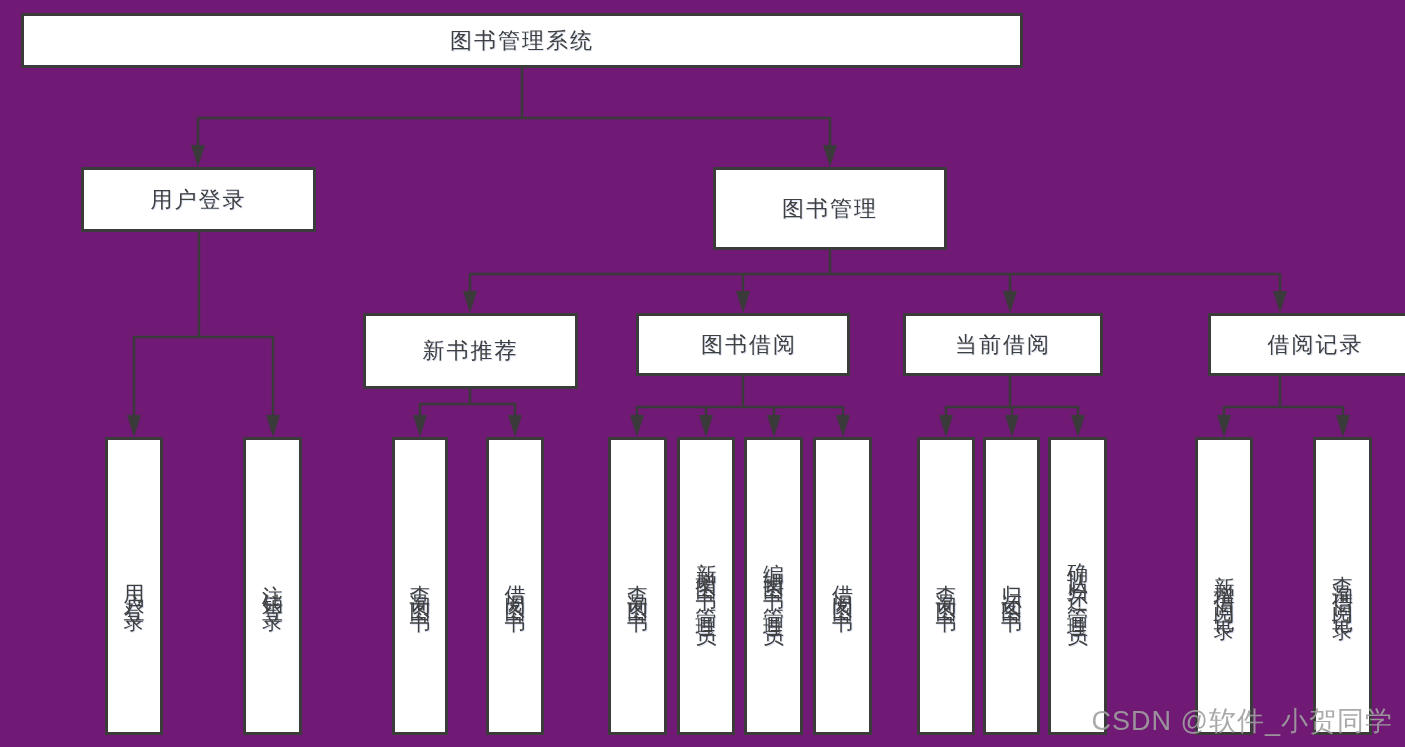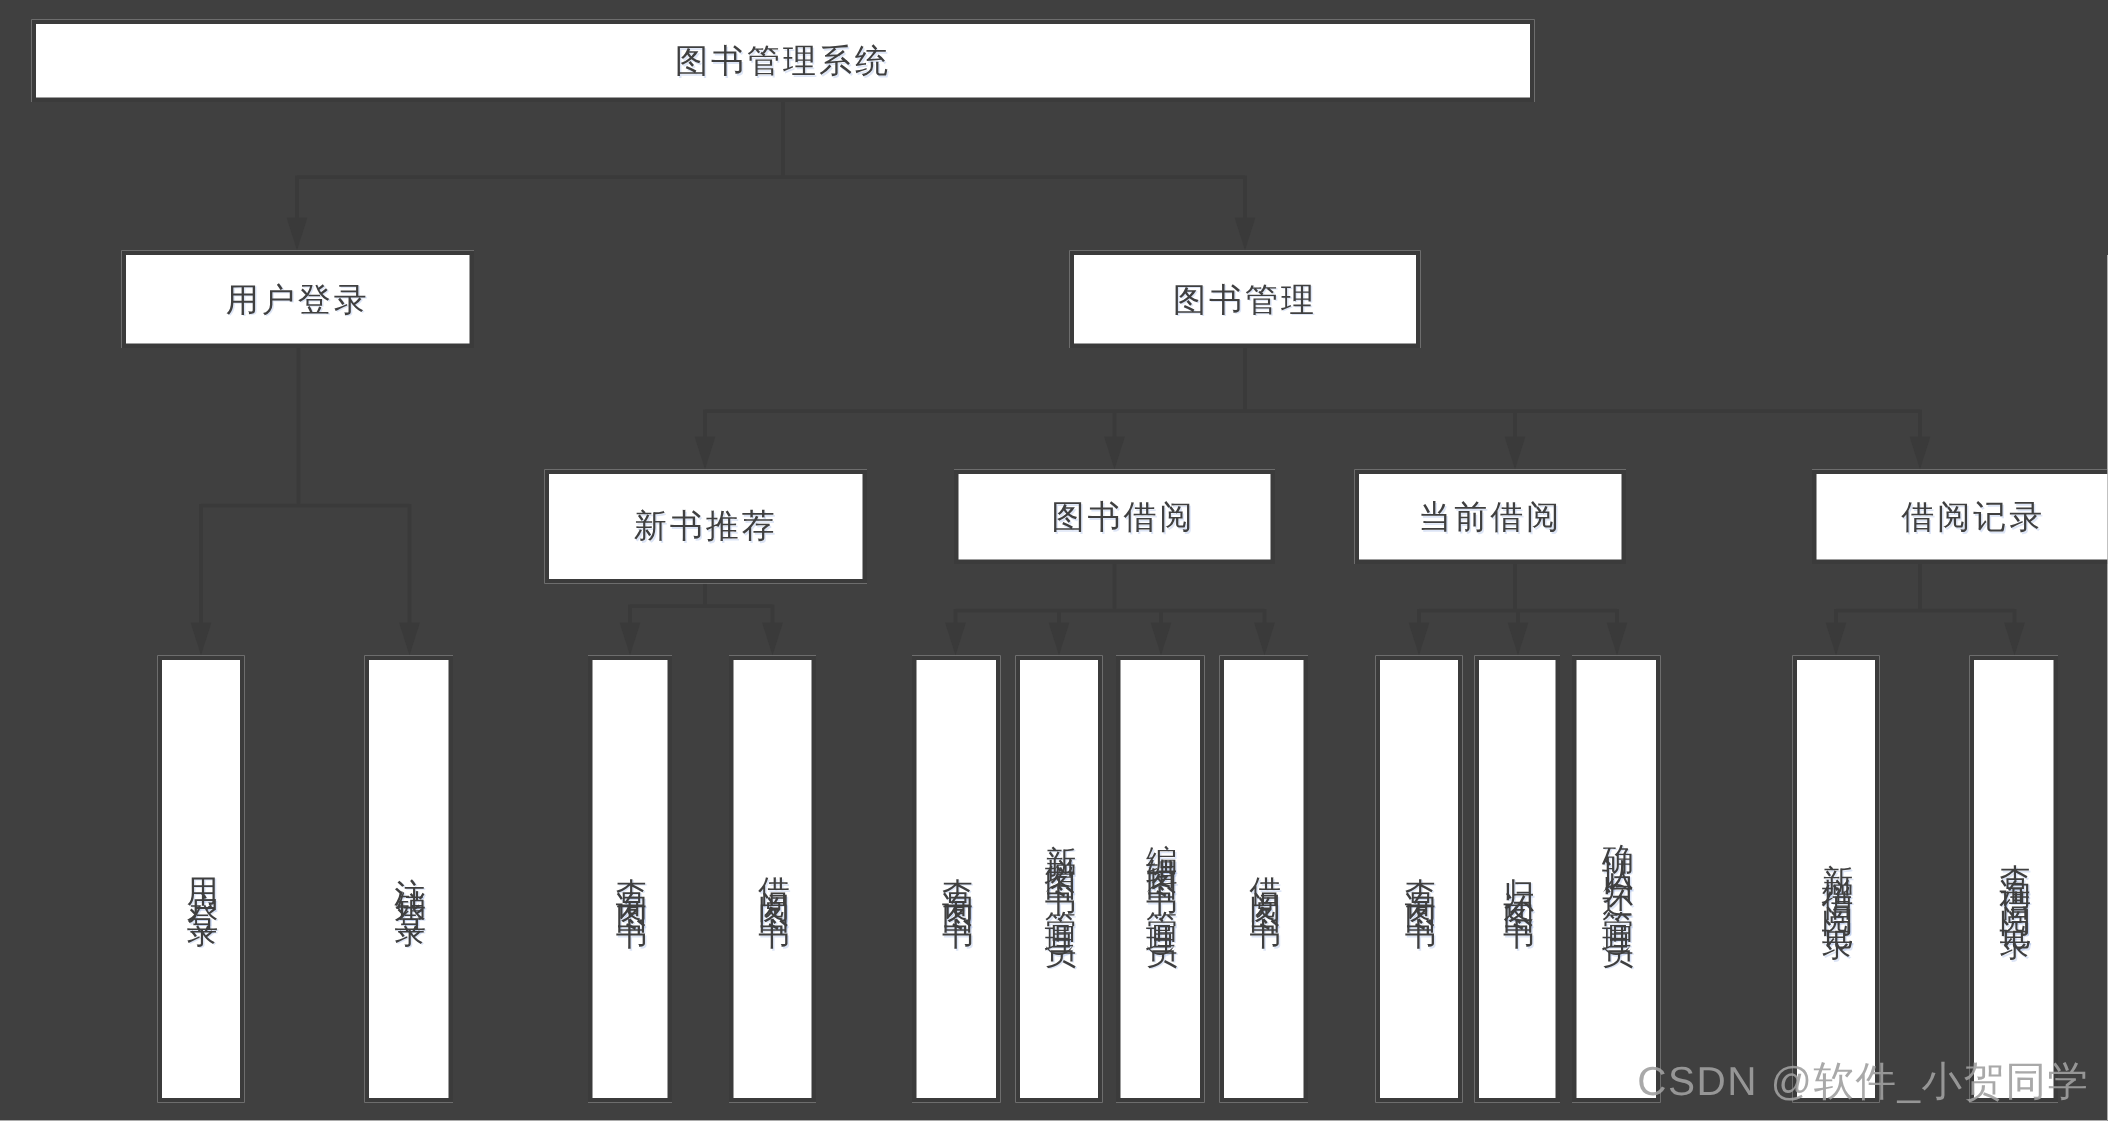--- a/index.html
+++ b/index.html
@@ -4,21 +4,21 @@
 <style>
   html, body {
     margin: 0;
     padding: 0;
     background: #ffffff;
   }
   .canvas {
     position: relative;
     width: 1405px;
     height: 747px;
-    background: #404040;
+    background: #701a75;
     font-family: "Liberation Sans", "DejaVu Sans", sans-serif;
     overflow: hidden;
   }
   .connectors {
     position: absolute;
     left: 0;
     top: 0;
     pointer-events: none;
   }
   .node {
@@ -116,31 +116,31 @@
     </g>
   </svg>
 
   <div class="node" style="left:21px; top:13px; width:1002px; height:55px;">
     <span>图书管理系统</span>
   </div>
 
   <div class="node" style="left:81px; top:167px; width:235px; height:65px;">
     <span>用户登录</span>
   </div>
-  <div class="node" style="left:713px; top:167px; width:234px; height:65px;">
+  <div class="node" style="left:713px; top:167px; width:234px; height:83px;">
     <span>图书管理</span>
   </div>
 
   <div class="node" style="left:363px; top:313px; width:215px; height:76px;">
     <span>新书推荐</span>
   </div>
   <div class="node" style="left:636px; top:313px; width:214px; height:63px;padding-left:12px;">
     <span>图书借阅</span>
   </div>
-  <div class="node" style="left:903px; top:313px; width:181px; height:63px;">
+  <div class="node" style="left:903px; top:313px; width:200px; height:63px;">
     <span>当前借阅</span>
   </div>
   <div class="node" style="left:1172px; top:313px; width:215px; height:63px;margin-left:36px;">
     <span>借阅记录</span>
   </div>
 
   <div class="leaf" style="left:105px; width:58px;">
     <span class="vtext">用户登录</span>
   </div>
   <div class="leaf" style="left:243px; width:59px;">

